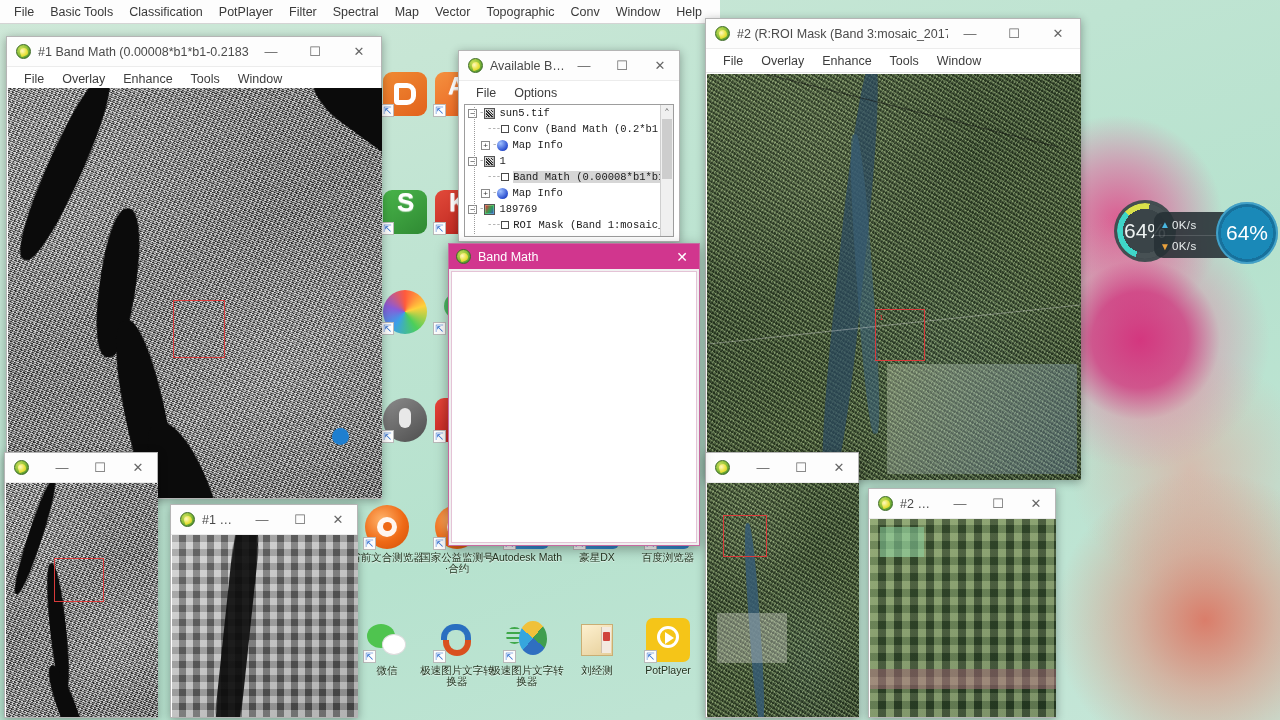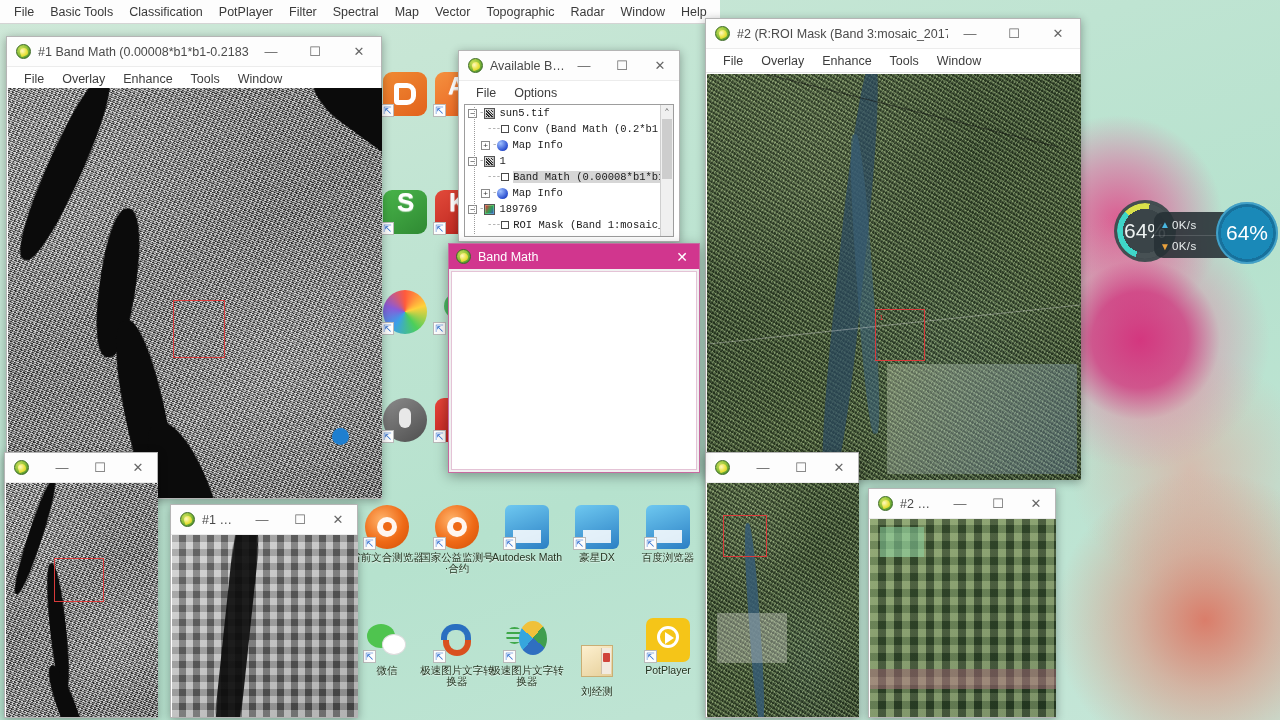--- a/index.html
+++ b/index.html
@@ -155,21 +155,21 @@
   }
   .sbar .up, .sbar .dn {
     height:13px; text-align:center; font-size:8px; color:#606060;
     line-height:13px; background:#f0f0f0;
   }
   .sbar .thumb{ position:absolute; top:14px; left:1px; right:1px; height:60px;
                 background:#cdcdcd; }
 
   
   #bandmath-win {
-    position:absolute; left:448px; top:243px; width:252px; height:230px;
+    position:absolute; left:448px; top:243px; width:252px; height:303px;
     background:#f0f0f0; border:1px solid #c76aa0; z-index:60;
     box-shadow:0 3px 12px rgba(0,0,0,.35);
   }
   #bandmath-title {
     height:25px; background:#d1368e;
     display:flex; align-items:center; padding-left:7px;
   }
   #bandmath-title .tt { color:#fff; font-size:12.5px; margin-left:7px; flex:1;}
   #bandmath-title .x {
     width:34px;height:25px;display:flex;align-items:center;justify-content:center;
@@ -374,21 +374,21 @@
     <div class="gl">
       <div style="position:absolute;left:1px;top:9px;width:17px;height:17px;
            background:repeating-linear-gradient(0deg,#3fa84a 0 2px,transparent 2px 5px);border-radius:50%;"></div>
       <div style="position:absolute;left:14px;top:3px;width:28px;height:34px;border-radius:14px 14px 14px 14px/18px 18px 16px 16px;
            background:conic-gradient(from 220deg,#36a6dd 0 25%,#f0c13a 25% 50%,#3f9e4e 50% 75%,#2f6fc0 75% 100%);"></div>
       <span class="shortcut-arrow">⇱</span>
     </div>
     <span class="cap">极速图片文字转换器</span>
   </div>
 
-  <div class="dicon" style="left:560px;top:639px;">
+  <div class="dicon" style="left:560px;top:618px;">
     <div class="gl">
       <div style="position:absolute;left:6px;top:6px;width:32px;height:32px;background:linear-gradient(150deg,#fdf0cf,#e6cf9a);border:1px solid #c9ae74;"></div>
       <div style="position:absolute;left:26px;top:9px;width:10px;height:26px;background:#f3eae0;border-left:1px solid #cfc0aa;"></div>
       <div style="position:absolute;left:28px;top:14px;width:7px;height:9px;background:#d0443c;border-radius:1px;"></div>
     </div>
     <span class="cap">刘经测</span>
   </div>
 
   <div class="dicon" style="left:631px;top:618px;">
     <div class="gl" style="background:#f5c518;border-radius:7px;">
@@ -408,21 +408,21 @@
   <div id="envi-main">
     <span>File</span>
     <span>Basic Tools</span>
     <span>Classification</span>
     <span>PotPlayer</span>
     <span>Filter</span>
     <span>Spectral</span>
     <span>Map</span>
     <span>Vector</span>
     <span>Topographic</span>
-    <span>Radar</span>
+    <span>Conv</span>
     <span>Window</span>
     <span>Help</span>
   </div>
 
   <div class="win" id="win2" style="left:705px;top:18px;width:376px;height:462px;z-index:12;">
     <div class="titlebar">
       <span class="envi-icon"></span>
       <span class="tt">#2 (R:ROI Mask (Band 3:mosaic_2017-…</span>
       <span class="wbtns">
         <span class="wbtn">—</span>

